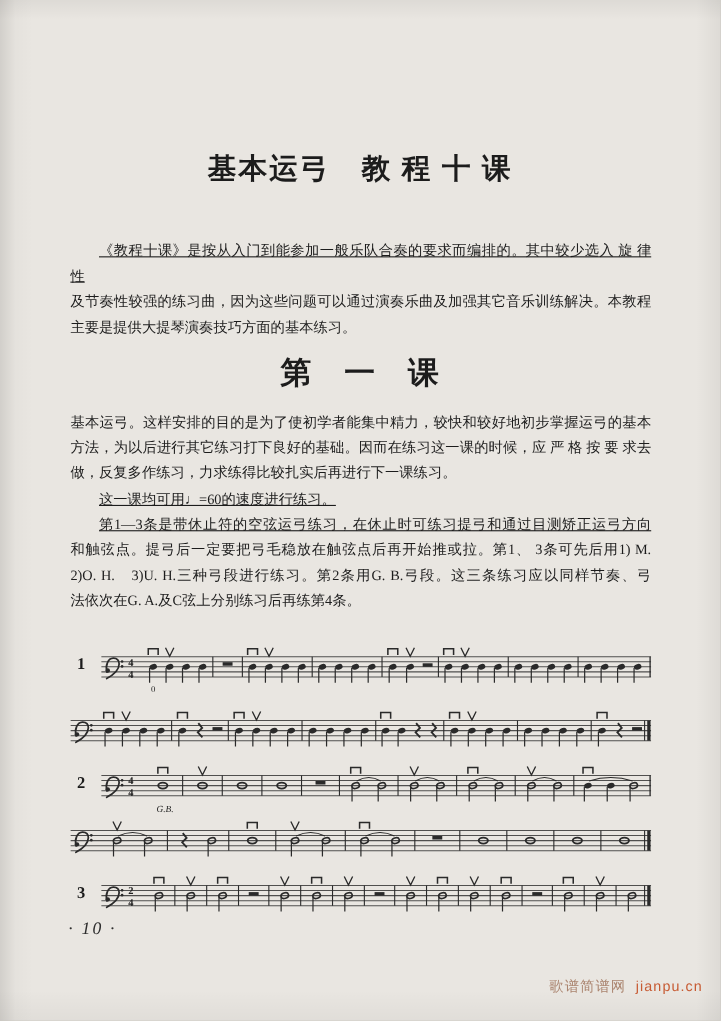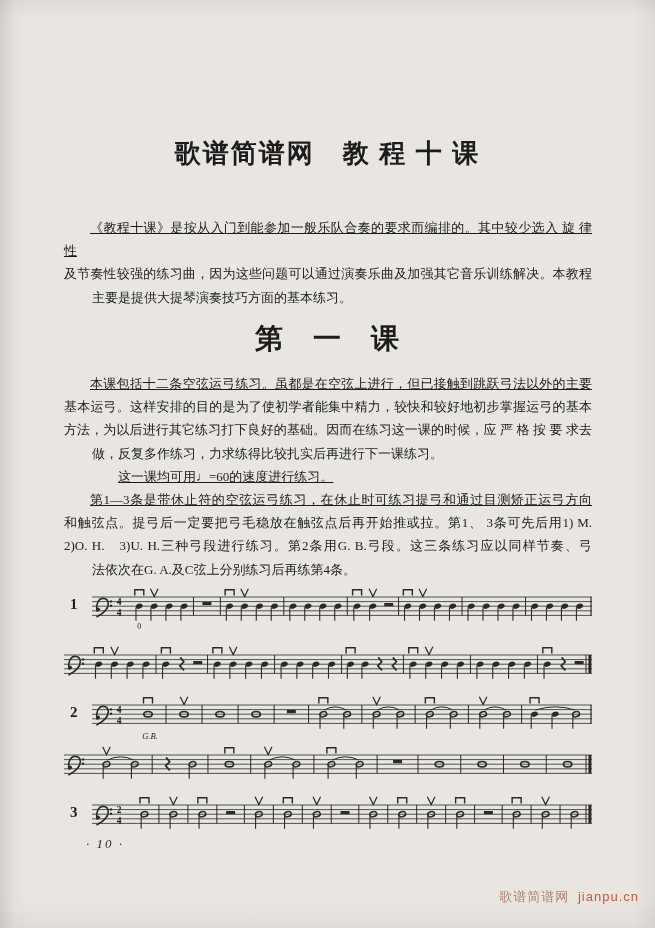--- a/index.html
+++ b/index.html
@@ -21,25 +21,25 @@
     text-align:center;font-size:26px;font-weight:bold;letter-spacing:2px;
   }
   .lesson-title{
     position:absolute;top:320px;left:0;width:100%;
     text-align:center;font-size:28px;font-weight:bold;letter-spacing:1px;
   }
   .para{position:absolute;left:64px;width:528px;font-size:13px;line-height:23.2px;}
   .intro{top:216px;}
   .bodytext{top:372px;}
   .ln{text-align:justify;text-align-last:justify;}
-  .ln.end{text-align-last:left;margin-left:28px;}
+  .ln.end{text-align-last:left;}
   .ln.ind{text-indent:2em;text-decoration:underline;}
   .pageno{
     position:absolute;left:62px;top:836px;
-    font-size:13px;font-style:italic;color:#2e2e2e;letter-spacing:2px;margin-left:24px;
+    font-size:16px;font-style:italic;color:#2e2e2e;letter-spacing:2px;
   }
   .watermark{
     position:absolute;right:16px;bottom:22px;
     font-size:13px;letter-spacing:1px;
     font-family:"Liberation Sans","DejaVu Sans",sans-serif;
   }
   .watermark .wm-name{color:#ab8570;}
   .watermark .wm-url{color:#c75b33;margin-left:4px;}
   .score{position:absolute;left:64px;top:584px;width:528px;}
   .system{position:relative;height:50px;}
@@ -52,32 +52,31 @@
   }
   .tsig{font-family:"Liberation Serif","DejaVu Serif",serif;font-size:9.5px;font-weight:bold;fill:#222;}
   .fing{font-family:"Liberation Serif","DejaVu Serif",serif;font-size:8px;fill:#222;}
   .gb{font-family:"Liberation Serif","DejaVu Serif",serif;font-size:8.5px;font-style:italic;fill:#222;}
 </style>
 </head>
 <body>
 
 <div class="page">
 
-  <div class="title">歌谱简谱网　教 程 十 课</div>
+  <div class="title">基本运弓　教 程 十 课</div>
 
   <div class="para intro">
     <div class="ln ind">《教程十课》是按从入门到能参加一般乐队合奏的要求而编排的。其中较少选入 旋 律 性</div>
     <div class="ln">及节奏性较强的练习曲，因为这些问题可以通过演奏乐曲及加强其它音乐训练解决。本教程</div>
     <div class="ln end">主要是提供大提琴演奏技巧方面的基本练习。</div>
   </div>
 
   <div class="lesson-title">第　一　课</div>
 
   <div class="para bodytext">
-    <div class="ln ind">本课包括十二条空弦运弓练习。虽都是在空弦上进行，但已接触到跳跃弓法以外的主要</div>
     <div class="ln">基本运弓。这样安排的目的是为了使初学者能集中精力，较快和较好地初步掌握运弓的基本</div>
     <div class="ln">方法，为以后进行其它练习打下良好的基础。因而在练习这一课的时候，应 严 格 按 要 求去</div>
     <div class="ln end">做，反复多作练习，力求练得比较扎实后再进行下一课练习。</div>
     <div class="ln end ind">这一课均可用♩=60的速度进行练习。</div>
     <div class="ln ind">第1—3条是带休止符的空弦运弓练习，在休止时可练习提弓和通过目测矫正运弓方向</div>
     <div class="ln">和触弦点。提弓后一定要把弓毛稳放在触弦点后再开始推或拉。第1、 3条可先后用1) M.</div>
     <div class="ln">2)O. H.　3)U. H.三种弓段进行练习。第2条用G. B.弓段。这三条练习应以同样节奏、弓</div>
     <div class="ln end">法依次在G. A.及C弦上分别练习后再练第4条。</div>
   </div>
 

